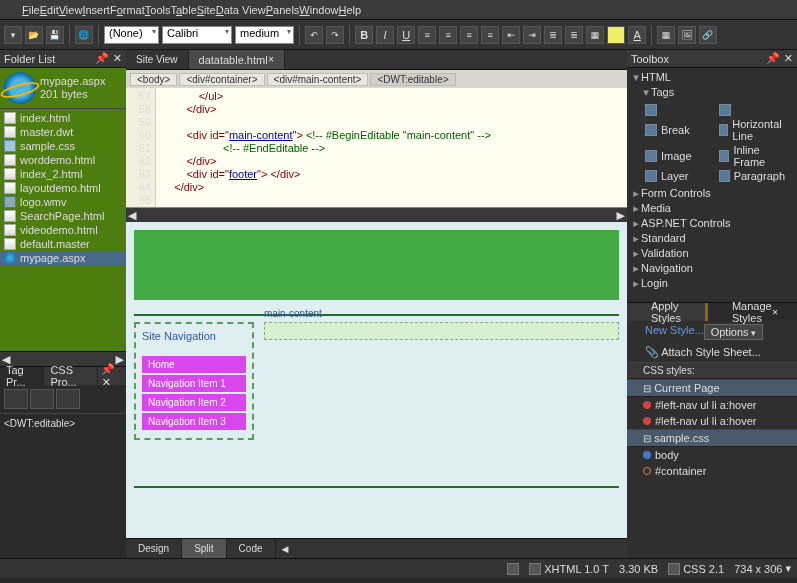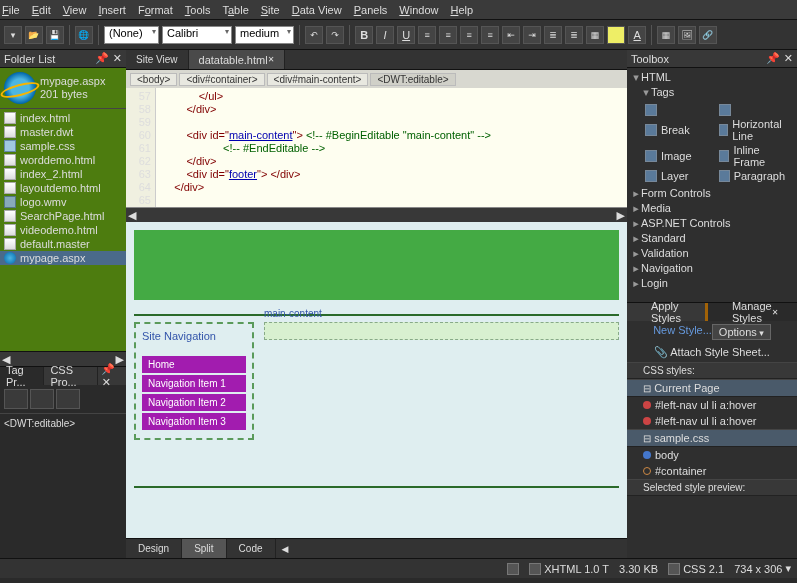--- a/index.html
+++ b/index.html
@@ -1,17 +1,17 @@
 <!DOCTYPE html>
 <html><head>
 <meta charset="utf-8">
 <style>
 *{margin:0;padding:0;box-sizing:border-box;font-family:Tahoma,Arial,sans-serif;font-size:11px;color:#ddd}
 body{background:#2a2a2a;width:797px;height:583px;overflow:hidden;position:relative}
-.menubar{background:#3a3a3a;height:20px;display:flex;align-items:center;padding:0 2px;gap:12px;border-bottom:1px solid #111}
+.menubar{background:#3a3a3a;height:20px;display:flex;align-items:center;padding:0 22px;gap:0;border-bottom:1px solid #111}
 .menubar span{cursor:default}
 .menubar span u{text-decoration:underline}
 .toolbar{background:#333;height:30px;display:flex;align-items:center;padding:0 4px;gap:3px;border-bottom:1px solid #111}
 .tb-btn{width:18px;height:18px;background:#444;border:1px solid #555;display:flex;align-items:center;justify-content:center;font-size:9px}
 .tb-sep{width:1px;height:20px;background:#555;margin:0 2px}
 .tb-sel{background:#fff;color:#000;height:18px;border:1px solid #888;padding:0 14px 0 4px;position:relative;min-width:55px}
 .tb-sel::after{content:"▾";position:absolute;right:2px;color:#666;font-size:8px}
 .main{display:flex;height:508px}
 .left-col{width:126px;display:flex;flex-direction:column;background:#2f2f2f}
 .panel-hdr{background:#383838;height:18px;display:flex;align-items:center;justify-content:space-between;padding:0 4px;border-bottom:1px solid #111;font-size:10px}
@@ -51,41 +51,41 @@
 .code .t-tag{color:#800000}
 .code .t-val{color:#0000b0;text-decoration:underline}
 .code .t-cm{color:#006000}
 .master-lbl{position:absolute;right:6px;top:-14px;font-size:10px;color:#5577cc}
 .design{flex:1;background:#dfeef0;padding:8px;overflow:hidden;position:relative}
 .dg-banner{background:#44aa44;height:70px;margin-bottom:14px}
 .dg-rule{height:2px;background:#2a6a2a;margin-bottom:6px}
 .dg-row{display:flex;gap:10px}
 .dg-nav{width:120px;border:2px dashed #5a9a5a;padding:6px}
 .dg-nav-t{color:#3355aa;font-size:11px;margin-bottom:14px}
-.dg-nav-i{background:#a21caf;color:#fff;padding:3px 6px;margin-bottom:2px;font-size:10px}
+.dg-nav-i{background:#d946ef;color:#fff;padding:3px 6px;margin-bottom:2px;font-size:10px}
 .dg-main{flex:1;position:relative}
 .dg-main-lbl{color:#3355aa;font-size:10px;position:absolute;top:-14px;left:0}
 .dg-main-box{border:1px dashed #88aa88;background:#d8f0d0;height:18px}
 .dg-rule2{height:2px;background:#2a6a2a;margin-top:46px}
 .view-tabs{height:20px;background:#333;display:flex;align-items:center;border-top:1px solid #111}
 .vt-tab{padding:0 12px;height:100%;display:flex;align-items:center;font-size:10px;border-right:1px solid #222}
 .vt-tab.act{background:#555}
 .right-col{width:170px;display:flex;flex-direction:column;background:#2f2f2f}
 .toolbox{flex:1;overflow:hidden}
 .tb-tree{padding:2px 4px;font-size:10px}
 .tb-node{padding:1px 0}
 .tb-exp{display:inline-block;width:10px;text-align:center;color:#999}
 .tb-grid{display:flex;flex-wrap:wrap;padding:2px 6px 2px 18px;gap:2px 8px}
 .tb-gi{display:flex;align-items:center;gap:4px;width:66px;font-size:10px}
 .tb-gico{width:12px;height:12px;background:#5a7a9a;border:1px solid #789}
 .styles{height:256px;border-top:1px solid #111}
 .st-tabs{display:flex;height:18px;background:#383838;align-items:center;font-size:10px}
 .st-tab{padding:0 24px;height:100%;display:flex;align-items:center;border-right:3px solid #a16207}
 .st-tab.act{background:#2a2a2a}
-.st-row{display:flex;justify-content:center;padding:3px 18px;font-size:10px}
+.st-row{display:flex;justify-content:flex-start;padding:3px 18px;font-size:10px}
 .st-link{color:#6699dd}
 .st-btn{background:#444;border:1px solid #666;padding:1px 6px;font-size:9px}
 .st-hdr{background:#383838;padding:2px 16px;font-size:10px;border-top:1px solid #444;border-bottom:1px solid #222}
 .st-hdr.sub{background:#4a5a6a}
 .st-item{padding:2px 6px 2px 16px;font-size:10px;display:flex;align-items:center;gap:4px}
 .st-dot{width:8px;height:8px;border-radius:50%}
 .dot-r{background:#cc4444}
 .dot-b{background:#4477cc}
 .dot-o{border:1px solid #cc8844;background:transparent}
 .statusbar{height:20px;background:#333;display:flex;align-items:center;justify-content:flex-end;padding:0 6px;gap:10px;font-size:10px;border-top:1px solid #111}
@@ -397,21 +397,20 @@
         </div>
       <div class="st-hdr sub">⊟ <span>sample.css</span></div>
       <div class="st-item">
           <span class="st-dot dot-b"></span>
           <span>body</span>
         </div>
       <div class="st-item">
           <span class="st-dot dot-o"></span>
           <span>#container</span>
         </div>
-      <div class="st-hdr">Selected style preview:</div>
       <div style="height:30px"></div>
     </div>
   </div>
 </div>
 
 <div class="statusbar">
   <div class="sb-i">
       <span class="sb-ico"></span>
     </div>
   <div class="sb-i">

